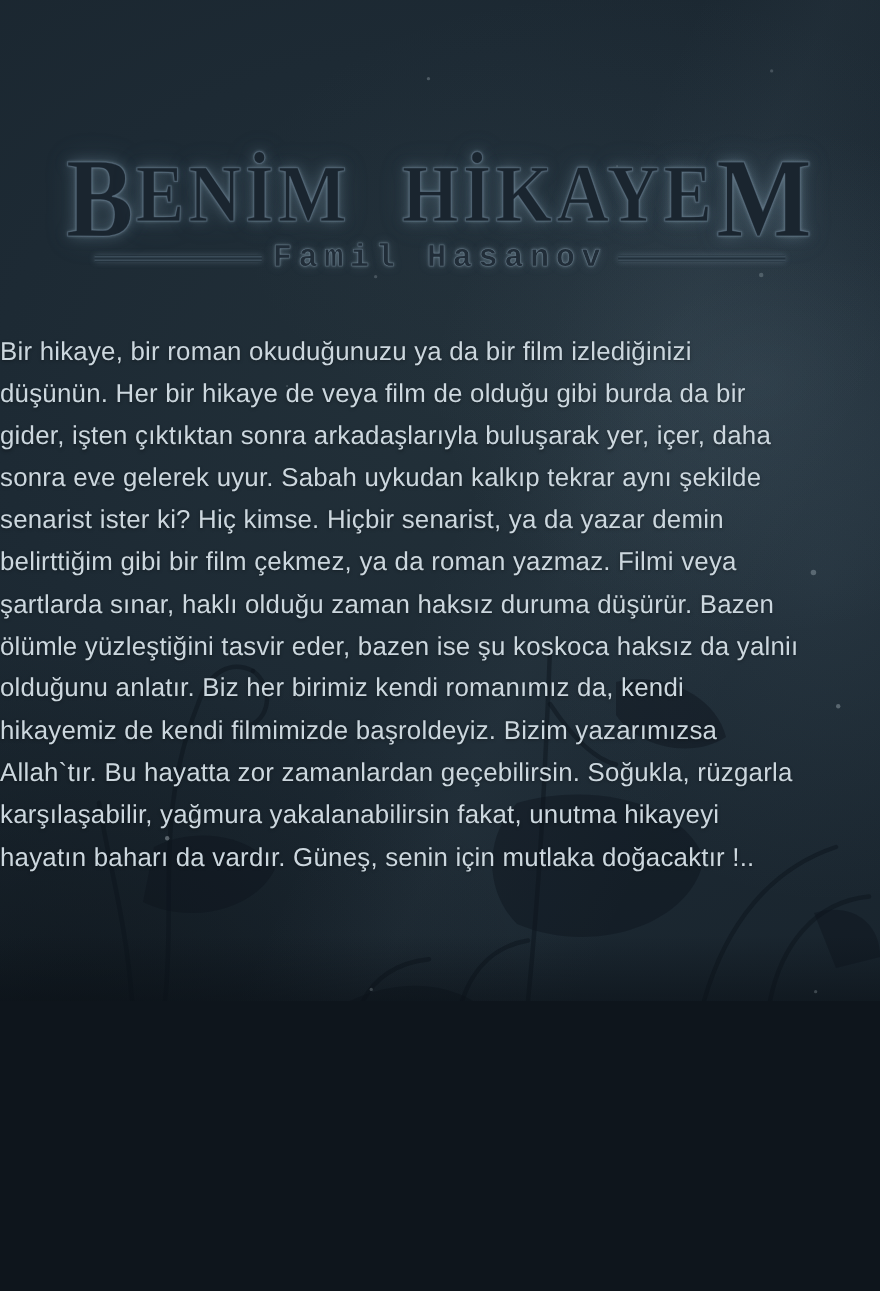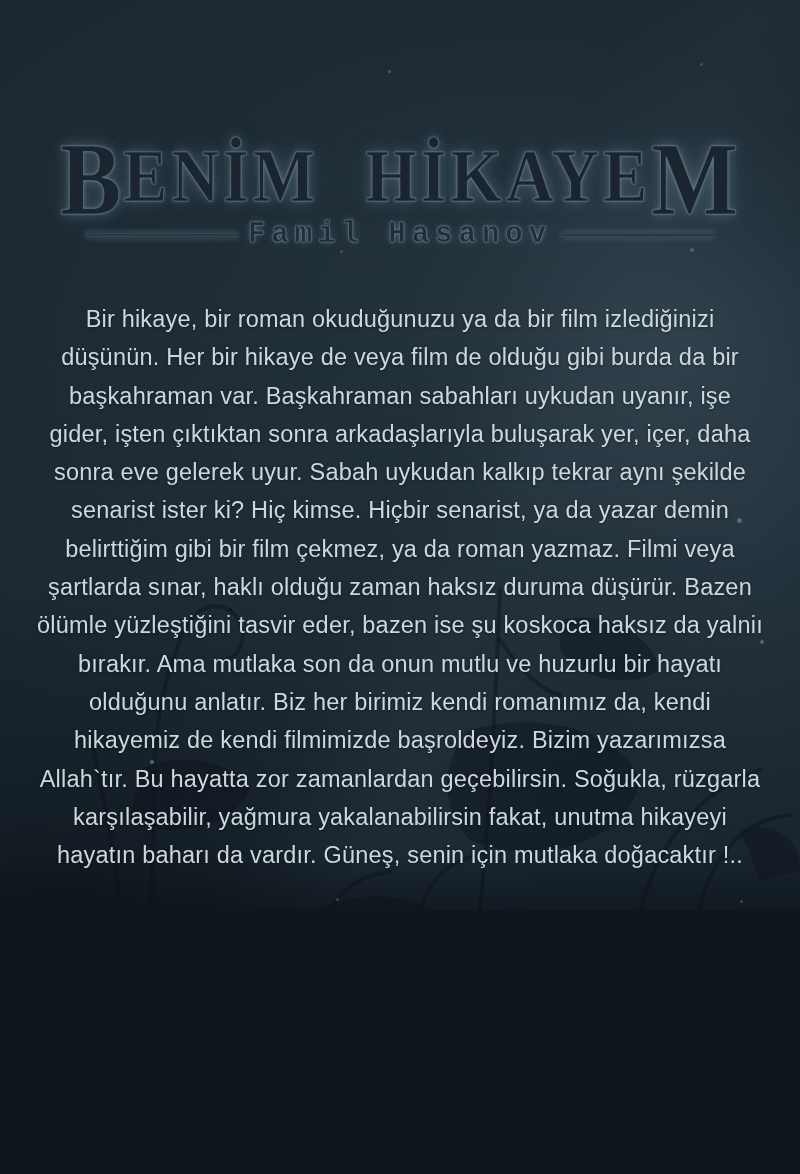--- a/index.html
+++ b/index.html
@@ -36,21 +36,21 @@
     background:linear-gradient(#44556200 0%, #3c4d5a 18%, #22303b 50%, #3c4d5a 82%, #44556200 100%);
     box-shadow:0 0 6px rgba(150,175,195,0.30); }
   #author-name {
     font-family:"Liberation Mono", monospace; font-weight:bold;
     font-size:29px; letter-spacing:6px; color:#212d38;
     -webkit-text-stroke:0.5px rgba(120,142,158,0.6);
     text-shadow:0 0 3px rgba(180,205,220,0.5), 0 0 10px rgba(140,170,190,0.3);
     white-space:nowrap;
   }
   
-  #synopsis { position:absolute; top:300px; left:0; width:100%; text-align:center; }
+  #synopsis { position:absolute; top:300px; left:0; width:100%; }
   .syn-line {
     height:38.3px; line-height:38.3px; font-size:23.5px; color:#ccd7de;
     letter-spacing:0.2px; white-space:nowrap;
     text-shadow:0 1px 3px rgba(0,0,0,0.35);
   }
   
   #publisher-badge {
     position:absolute; left:360px; top:1036px; width:106px; height:56px;
     background:#f4f1ea;
     clip-path:polygon(0 14%, 5% 14%, 5% 0, 95% 0, 95% 14%, 100% 14%, 100% 38%, 96% 50%, 100% 62%, 100% 86%, 95% 86%, 95% 100%, 5% 100%, 5% 86%, 0 86%, 0 62%, 4% 50%, 0 38%);
@@ -134,28 +134,26 @@
   </div>
   <div id="author-row">
     <div class="author-rule"></div>
     <div id="author-name">Famil Hasanov</div>
     <div class="author-rule"></div>
   </div>
 
   <div id="synopsis">
       <div class="syn-line">Bir hikaye, bir roman okuduğunuzu ya da bir film izlediğinizi</div>
       <div class="syn-line">düşünün. Her bir hikaye de veya film de olduğu gibi burda da bir</div>
-      <div class="syn-line">başkahraman var. Başkahraman sabahları uykudan uyanır, işe</div>
       <div class="syn-line">gider, işten çıktıktan sonra arkadaşlarıyla buluşarak yer, içer, daha</div>
       <div class="syn-line">sonra eve gelerek uyur. Sabah uykudan kalkıp tekrar aynı şekilde</div>
       <div class="syn-line">senarist ister ki? Hiç kimse. Hiçbir senarist, ya da yazar demin</div>
       <div class="syn-line">belirttiğim gibi bir film çekmez, ya da roman yazmaz. Filmi veya</div>
       <div class="syn-line">şartlarda sınar, haklı olduğu zaman haksız duruma düşürür. Bazen</div>
       <div class="syn-line">ölümle yüzleştiğini tasvir eder, bazen ise şu koskoca haksız da yalniı</div>
-      <div class="syn-line">bırakır. Ama mutlaka son da onun mutlu ve huzurlu bir hayatı</div>
       <div class="syn-line">olduğunu anlatır. Biz her birimiz kendi romanımız da, kendi</div>
       <div class="syn-line">hikayemiz de kendi filmimizde başroldeyiz. Bizim yazarımızsa</div>
       <div class="syn-line">Allah`tır. Bu hayatta zor zamanlardan geçebilirsin. Soğukla, rüzgarla</div>
       <div class="syn-line">karşılaşabilir, yağmura yakalanabilirsin fakat, unutma hikayeyi</div>
       <div class="syn-line">hayatın baharı da vardır. Güneş, senin için mutlaka doğacaktır !..</div>
     </div>
 
   <div id="publisher-badge">
     <div id="badge-stripe"></div>
     <div id="badge-row1">

